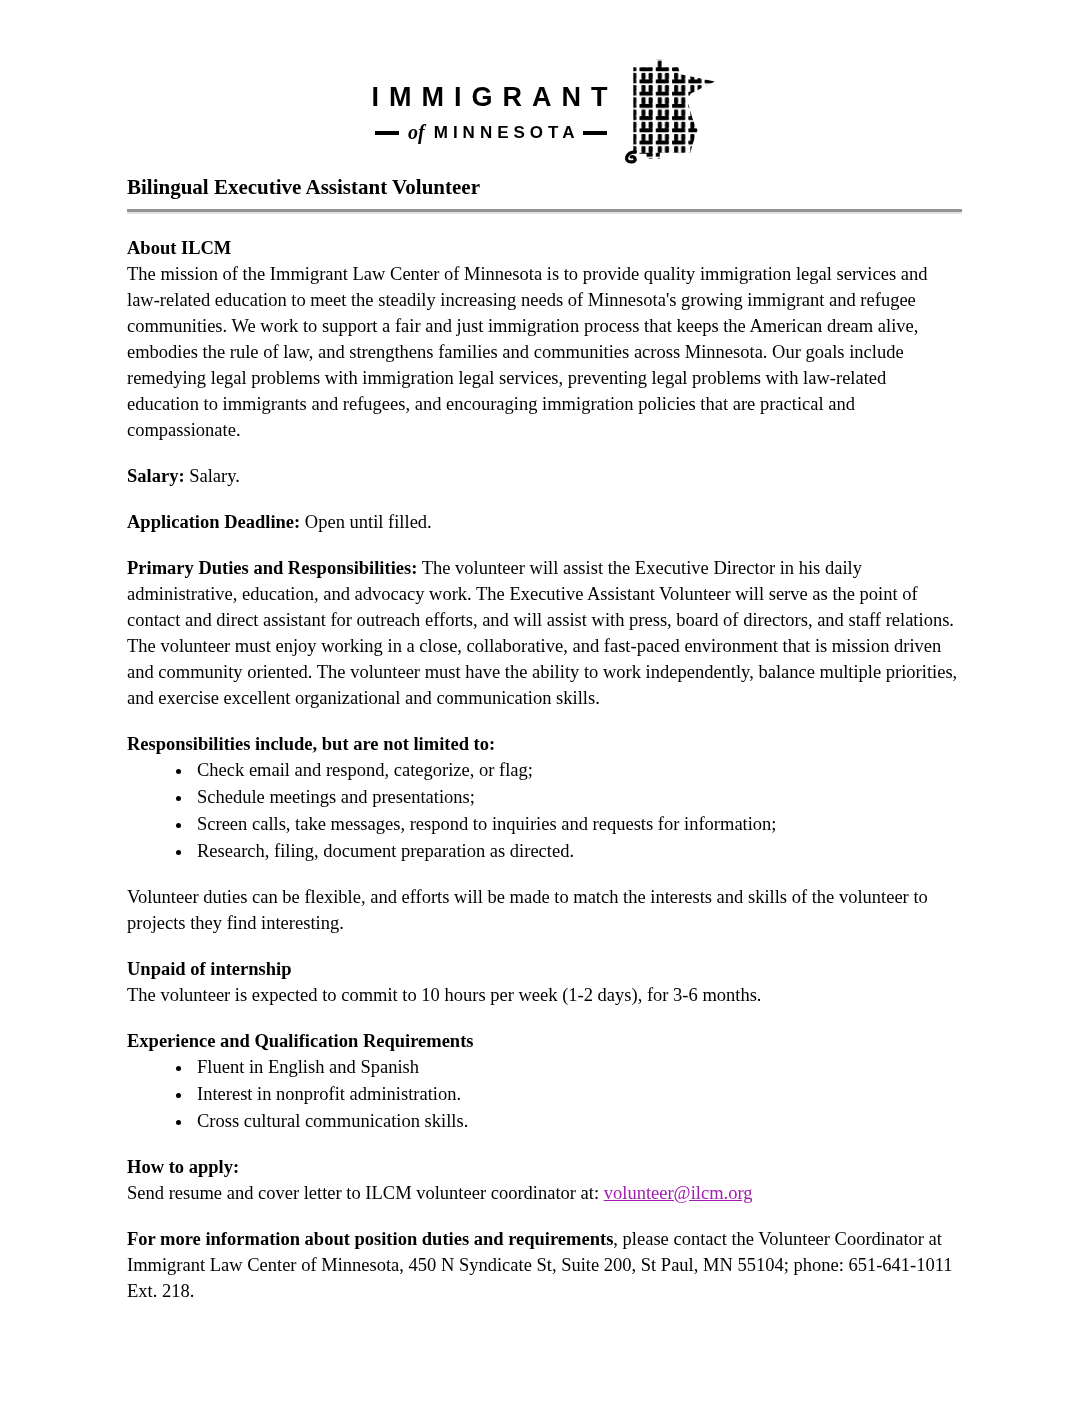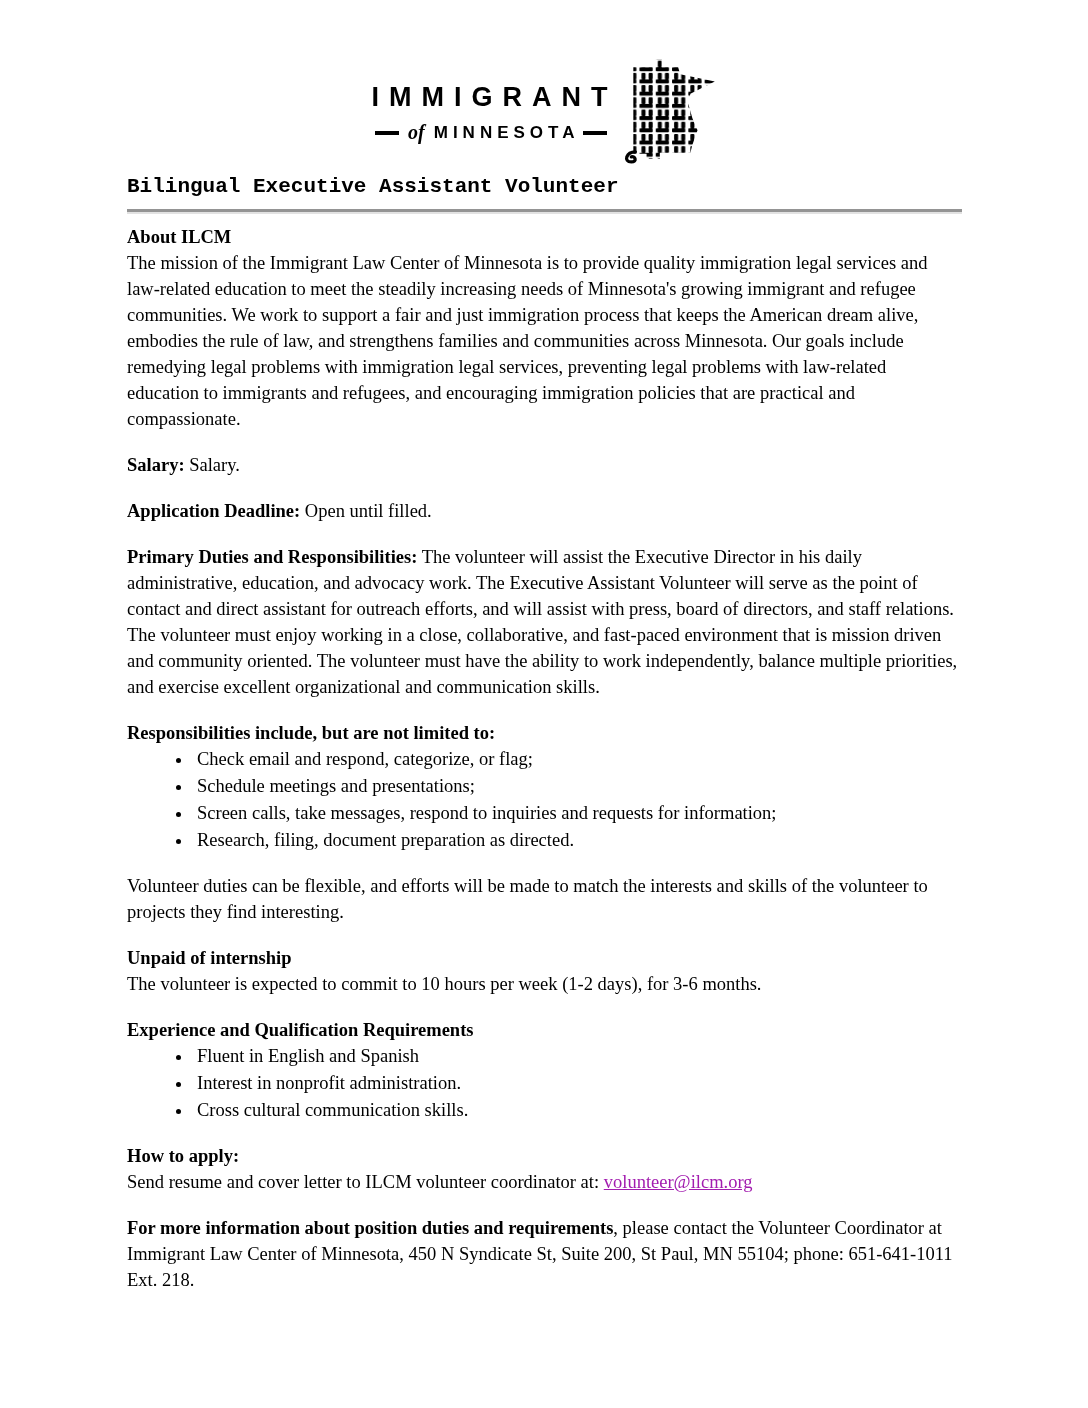--- a/index.html
+++ b/index.html
@@ -43,35 +43,35 @@
   .wm-state {
     font-family: "Liberation Sans", sans-serif;
     font-weight: bold; font-size: 17px;
     letter-spacing: 5px; margin-right: -5px;
   }
   .mn-icon { flex: 0 0 auto; }
 
   
   .title {
     font-size: 21px; font-weight: bold;
-    line-height: 26px; margin-top: 6px; font-family: Liberation Mono, monospace;
+    line-height: 26px; margin-top: 6px;
   }
   .rule {
     height: 3px; background: #949494;
     box-shadow: 0 2px 0 #e2e2e2;
     margin-top: 9px;
   }
   .block { margin-top: 20px; font-size: 18.5px; line-height: 26px; }
   .block p { margin: 0; }
   .section-heading { font-weight: bold; }
   b.inline-label { font-weight: bold; }
   ul.bullets { margin: 0; padding-left: 66px; }
   ul.bullets li { padding-left: 4px; margin-bottom: 1px; }
   a.email-link { color: #a21caf; text-decoration: underline; cursor: pointer; }
-  .first-block { margin-top: 12px; }
+  .first-block { margin-top: 23px; }
 </style>
 </head>
 <body>
 
 <div class="page">
 
   <div class="header">
     <div class="wordmark">
       <div class="wm-line1">IMMIGRANT</div>
       <div class="wm-line3">

